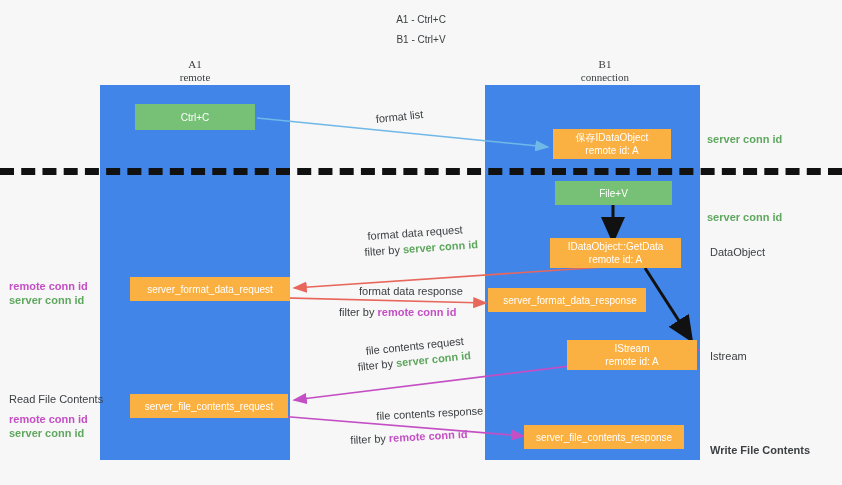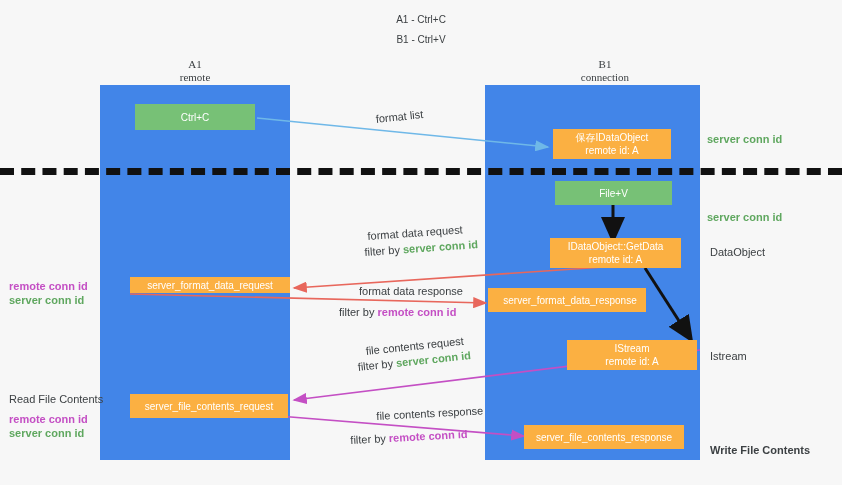--- a/index.html
+++ b/index.html
@@ -117,21 +117,21 @@
   <div class="node green" style="left:135px; top:104px; width:120px; height:26px;">Ctrl+C</div>
 
   <div class="node orange" style="left:553px; top:129px; width:118px; height:30px;">保存IDataObject
 remote id: A</div>
 
   <div class="node green" style="left:555px; top:181px; width:117px; height:24px;">File+V</div>
 
   <div class="node orange" style="left:550px; top:238px; width:131px; height:30px;">IDataObject::GetData
 remote id: A</div>
 
-  <div class="node orange" style="left:130px; top:277px; width:160px; height:16px;">server_format_data_request</div>
+  <div class="node orange" style="left:130px; top:277px; width:160px; height:24px;">server_format_data_request</div>
 
   <div class="node orange" style="left:488px; top:288px; width:158px; height:24px;padding-left:12px;">server_format_data_response</div>
 
   <div class="node orange" style="left:567px; top:340px; width:130px; height:30px;">IStream
 remote id: A</div>
 
   <div class="node orange" style="left:130px; top:394px; width:158px; height:24px;">server_file_contents_request</div>
 
   <div class="node orange" style="left:524px; top:425px; width:160px; height:24px;">server_file_contents_response</div>
 

